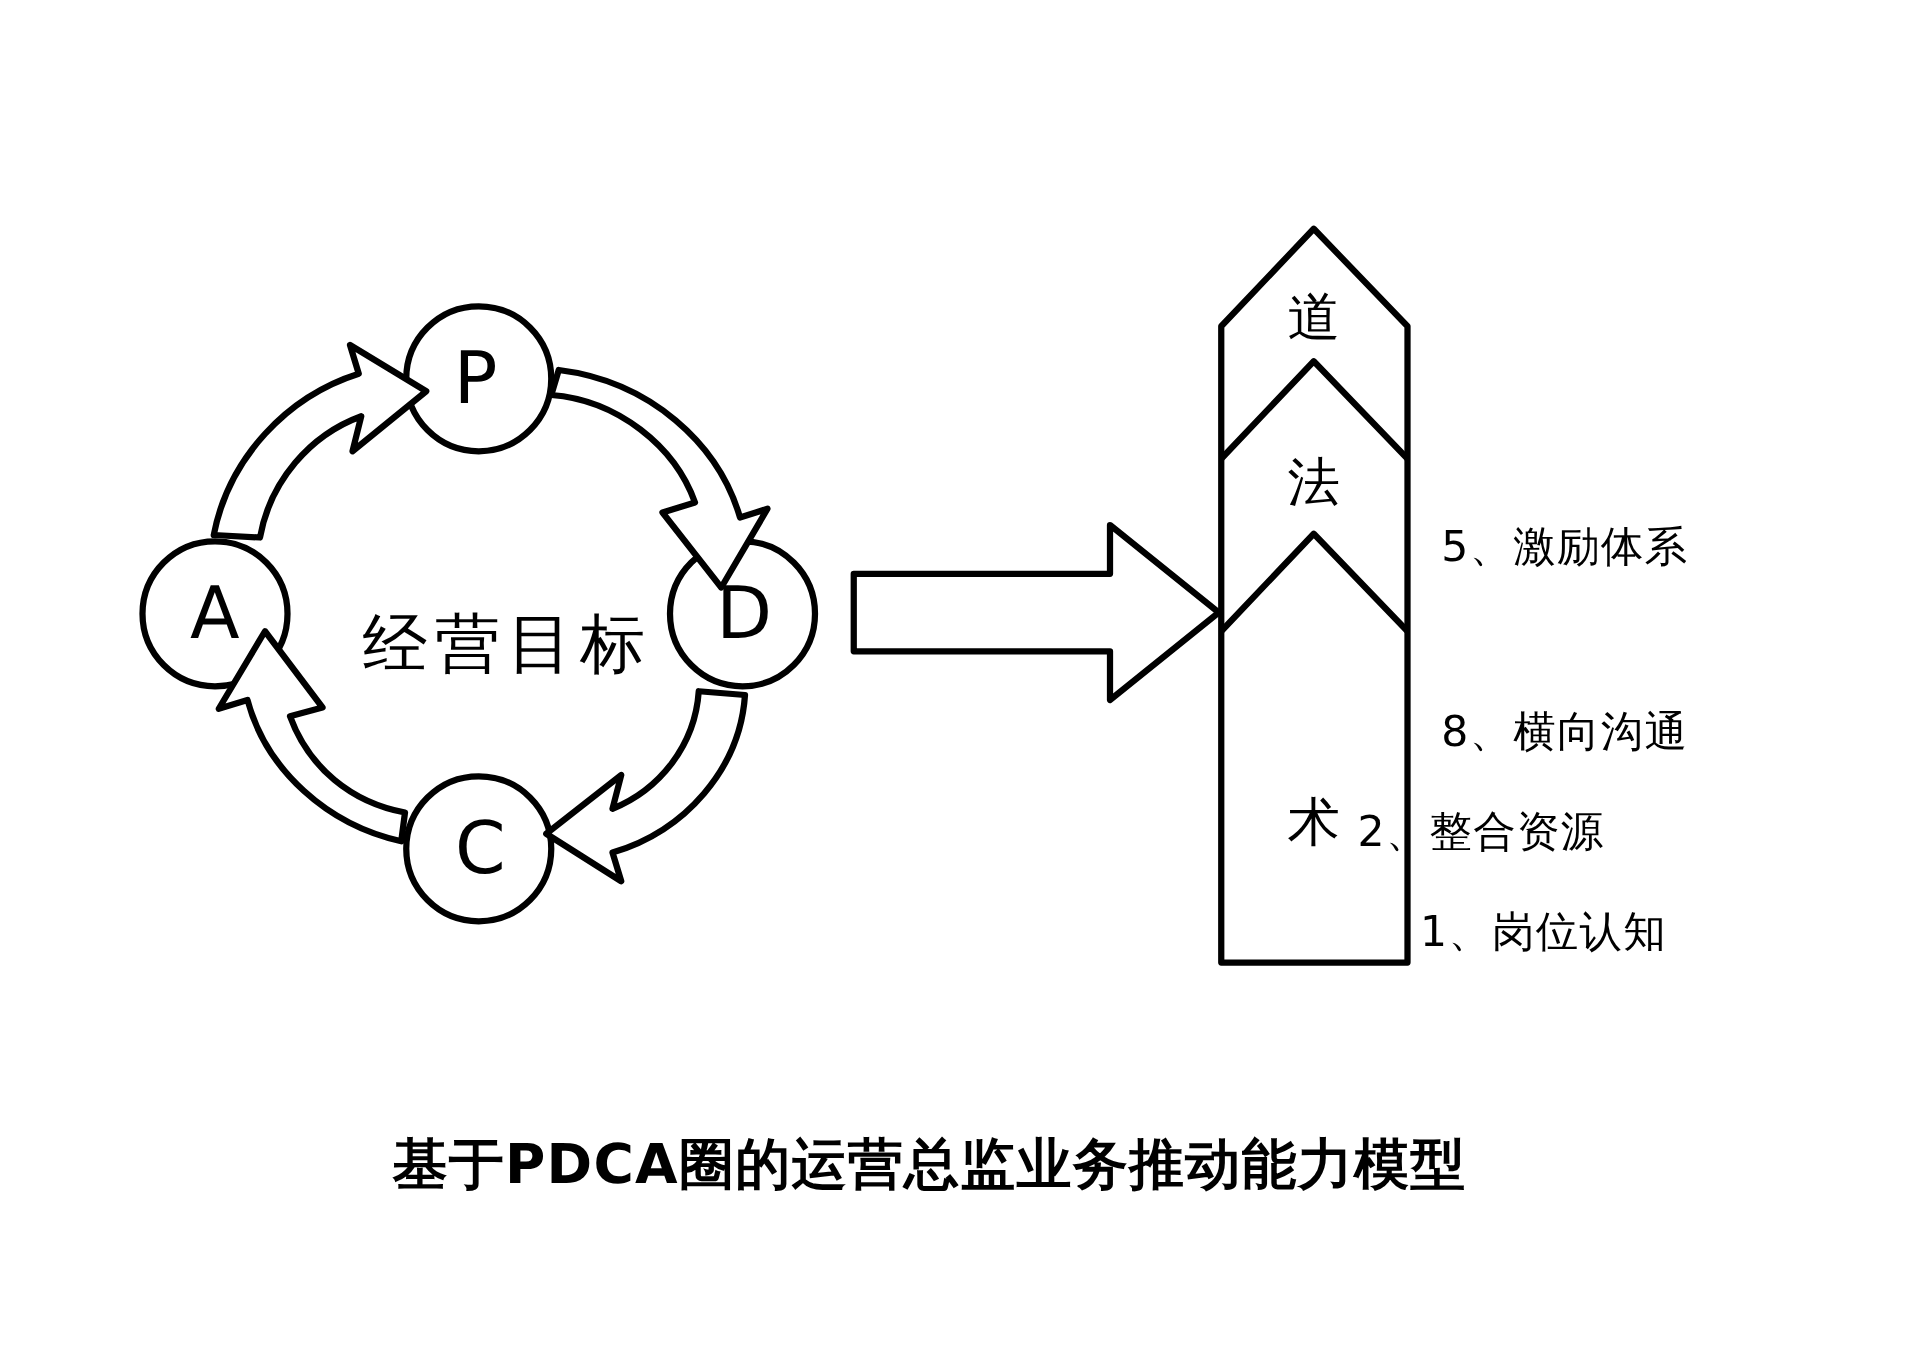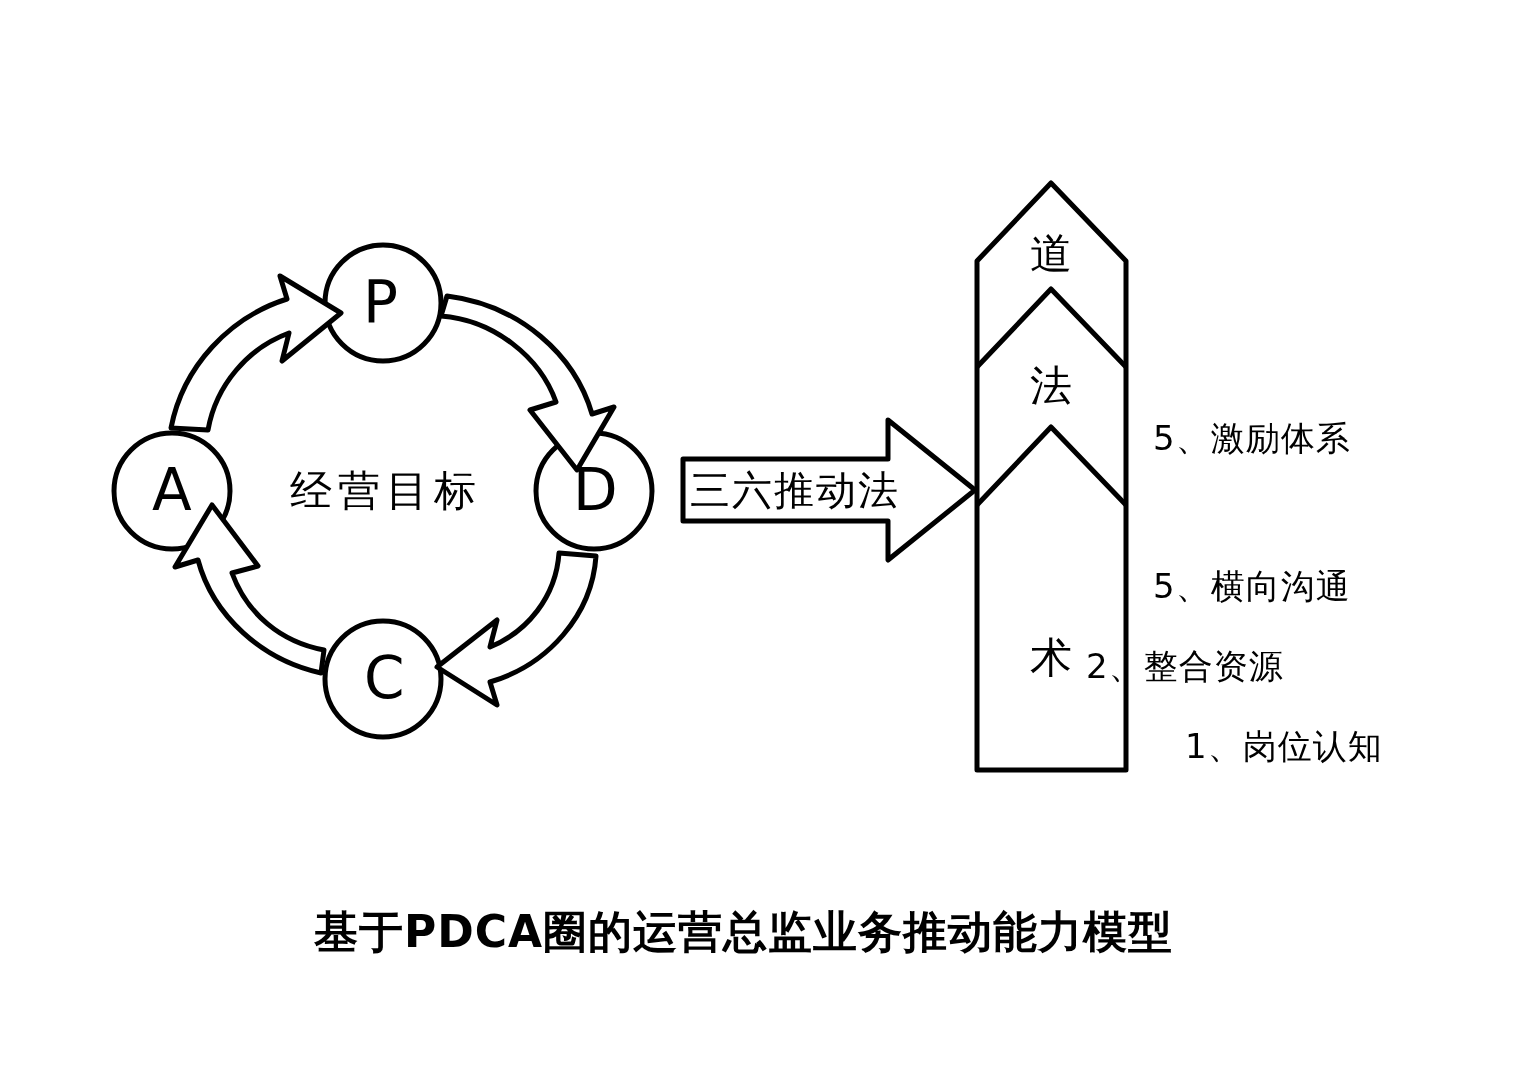--- a/index.html
+++ b/index.html
@@ -31,22 +31,23 @@
     position: absolute;
     white-space: nowrap;
     line-height: 1;
   }
   .node-letter {
     font-size: 58px;
     font-weight: 400;
     font-family: "DejaVu Sans", "Liberation Sans", sans-serif;
   }
   .center-label {
-    font-size: 42px;
+    font-size: 52px;
     letter-spacing: 6px;
+    margin-top: 20px;
   }
   .arrow-label {
     font-size: 40px;
     letter-spacing: 2px;
   }
   .tier-label {
     font-size: 42px;
   }
   .list-item {
     font-size: 34px;
@@ -141,26 +142,25 @@
 
   </svg>
 
   <div class="txt node-letter" style="left:363px; top:273px;">P</div>
   <div class="txt node-letter" style="left:573px; top:461px;">D</div>
   <div class="txt node-letter" style="left:364px; top:649px;">C</div>
   <div class="txt node-letter" style="left:152px; top:461px;">A</div>
 
   <div class="txt center-label" style="left:290px; top:470px;">经营目标</div>
 
-  <div class="txt arrow-label" style="left:690px; top:470px;">三六推动法</div>
 
   <div class="txt tier-label" style="left:1030px; top:233px;">道</div>
   <div class="txt tier-label" style="left:1030px; top:365px;">法</div>
   <div class="txt tier-label" style="left:1030px; top:637px;">术</div>
 
   <div class="txt list-item" style="left:1153px; top:409px;margin-top:12px;">5、激励体系</div>
-  <div class="txt list-item" style="left:1153px; top:569px;">5、横向沟通</div>
+  <div class="txt list-item" style="left:1153px; top:569px;">8、横向沟通</div>
   <div class="txt list-item" style="left:1086px; top:649px;">2、整合资源</div>
-  <div class="txt list-item" style="left:1185px; top:729px;">1、岗位认知</div>
+  <div class="txt list-item" style="left:1136px; top:729px;">1、岗位认知</div>
 
   <div class="txt caption" style="left:314px; top:910px;">基于PDCA圈的运营总监业务推动能力模型</div>
 
 </div>
 
 </body></html>

